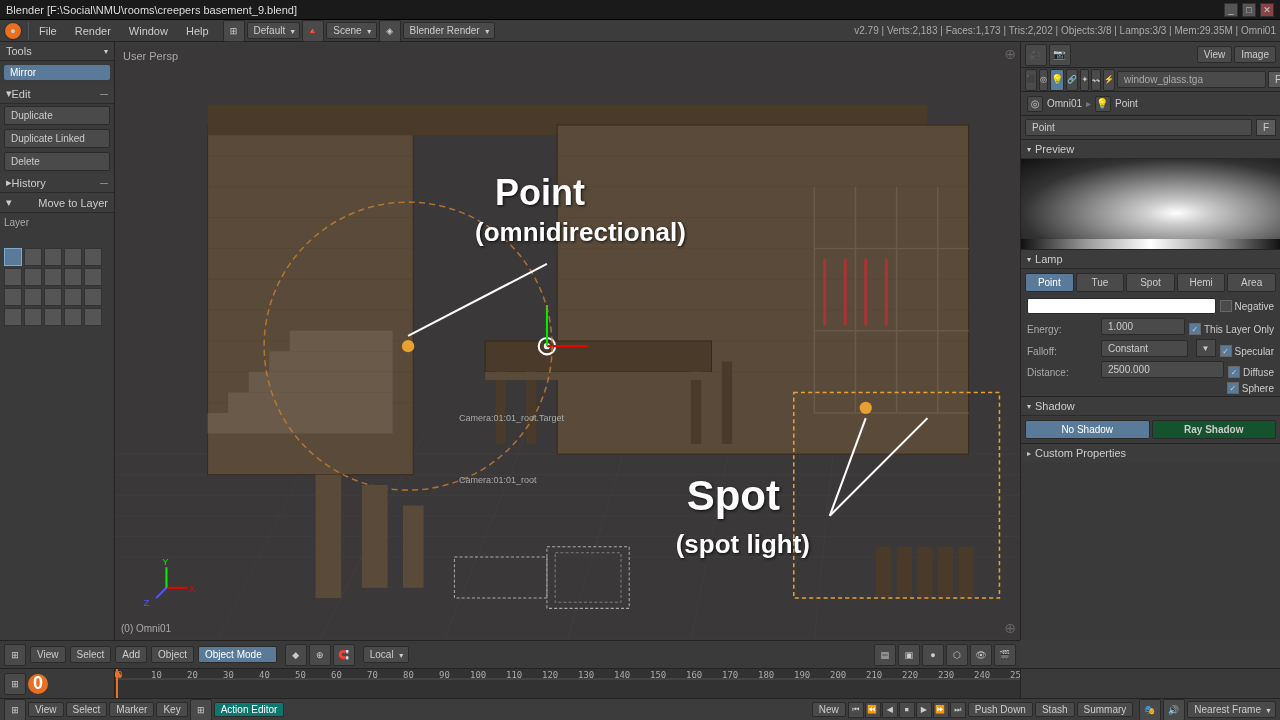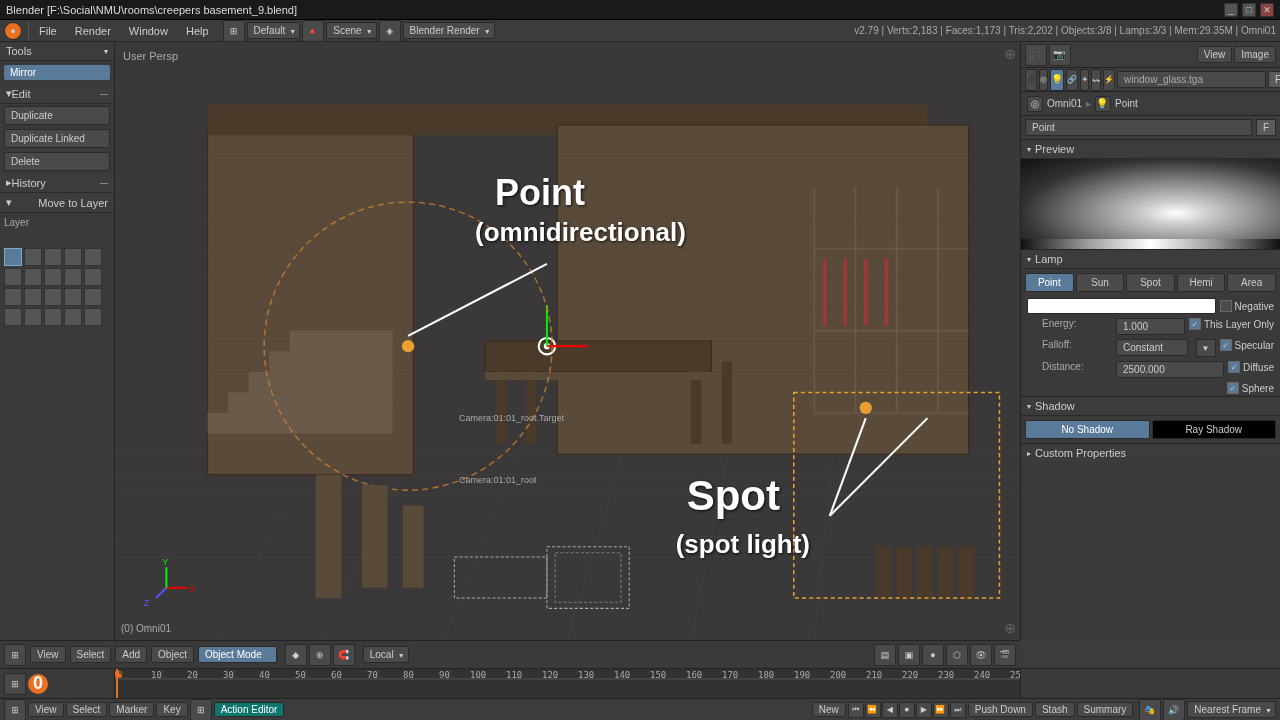--- a/index.html
+++ b/index.html
@@ -338,24 +338,23 @@
     .color-swatch {
       width: 100%;
       height: 16px;
       background: #ffffff;
       border: 1px solid #2a2a2a;
       border-radius: 2px;
     }
 
     .prop-row {
       display: flex;
-      align-items: flex-start;
+      align-items: flex-end;
       padding: 2px 6px;
       gap: 4px;
-      margin-left: 15px;
     }
     .prop-label {
       width: 70px;
       color: #aaa;
       font-size: 10px;
     }
     .prop-value {
       flex: 1;
       background: #4a4a4a;
       border: 1px solid #2a2a2a;
@@ -390,21 +389,21 @@
     .shadow-btn {
       flex: 1;
       padding: 3px 6px;
       font-size: 10px;
       cursor: pointer;
       text-align: center;
       border-radius: 2px;
       border: 1px solid #2a2a2a;
     }
     .shadow-btn.no-shadow { background: #5a7a9a; color: #fff; }
-    .shadow-btn.ray-shadow { background: #000000; color: #ccc; }
+    .shadow-btn.ray-shadow { background: #14532d; color: #ccc; font-weight: bold; }
 
     
     .custom-props-header {
       display: flex;
       align-items: center;
       padding: 3px 6px;
       background: #3c3c3c;
       cursor: pointer;
       font-size: 11px;
       color: #ccc;
@@ -812,21 +811,21 @@
       </div>
 
       <div class="panel-section">
         <div class="panel-section-header">
           <span class="tri">▾</span>
           <span>Lamp</span>
         </div>
 
         <div class="lamp-type-buttons">
           <div class="lamp-type-btn active">Point</div>
-          <div class="lamp-type-btn">Sun</div>
+          <div class="lamp-type-btn">Tue</div>
           <div class="lamp-type-btn">Spot</div>
           <div class="lamp-type-btn">Hemi</div>
           <div class="lamp-type-btn">Area</div>
         </div>
 
         <div class="color-swatch-row">
           <div class="color-swatch"></div>
           <div class="prop-checkbox">
             <div class="checkbox-box"></div>
             <span>Negative</span>

